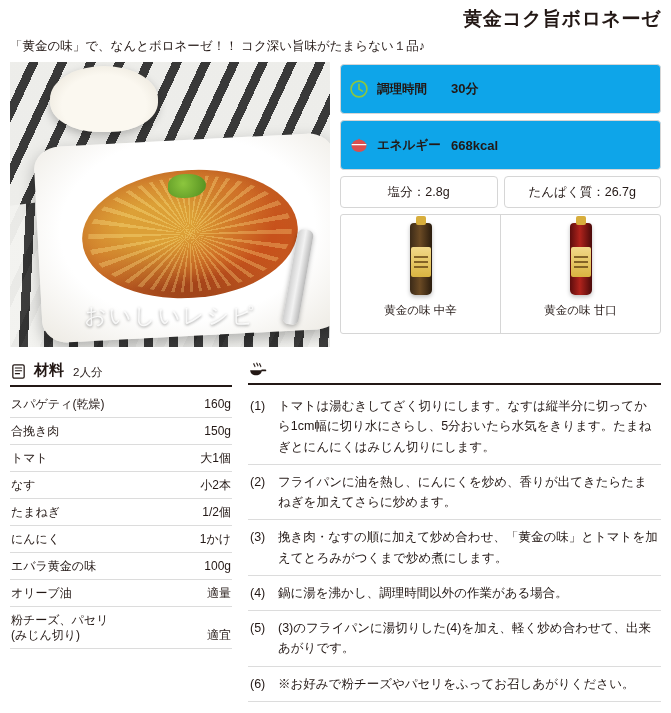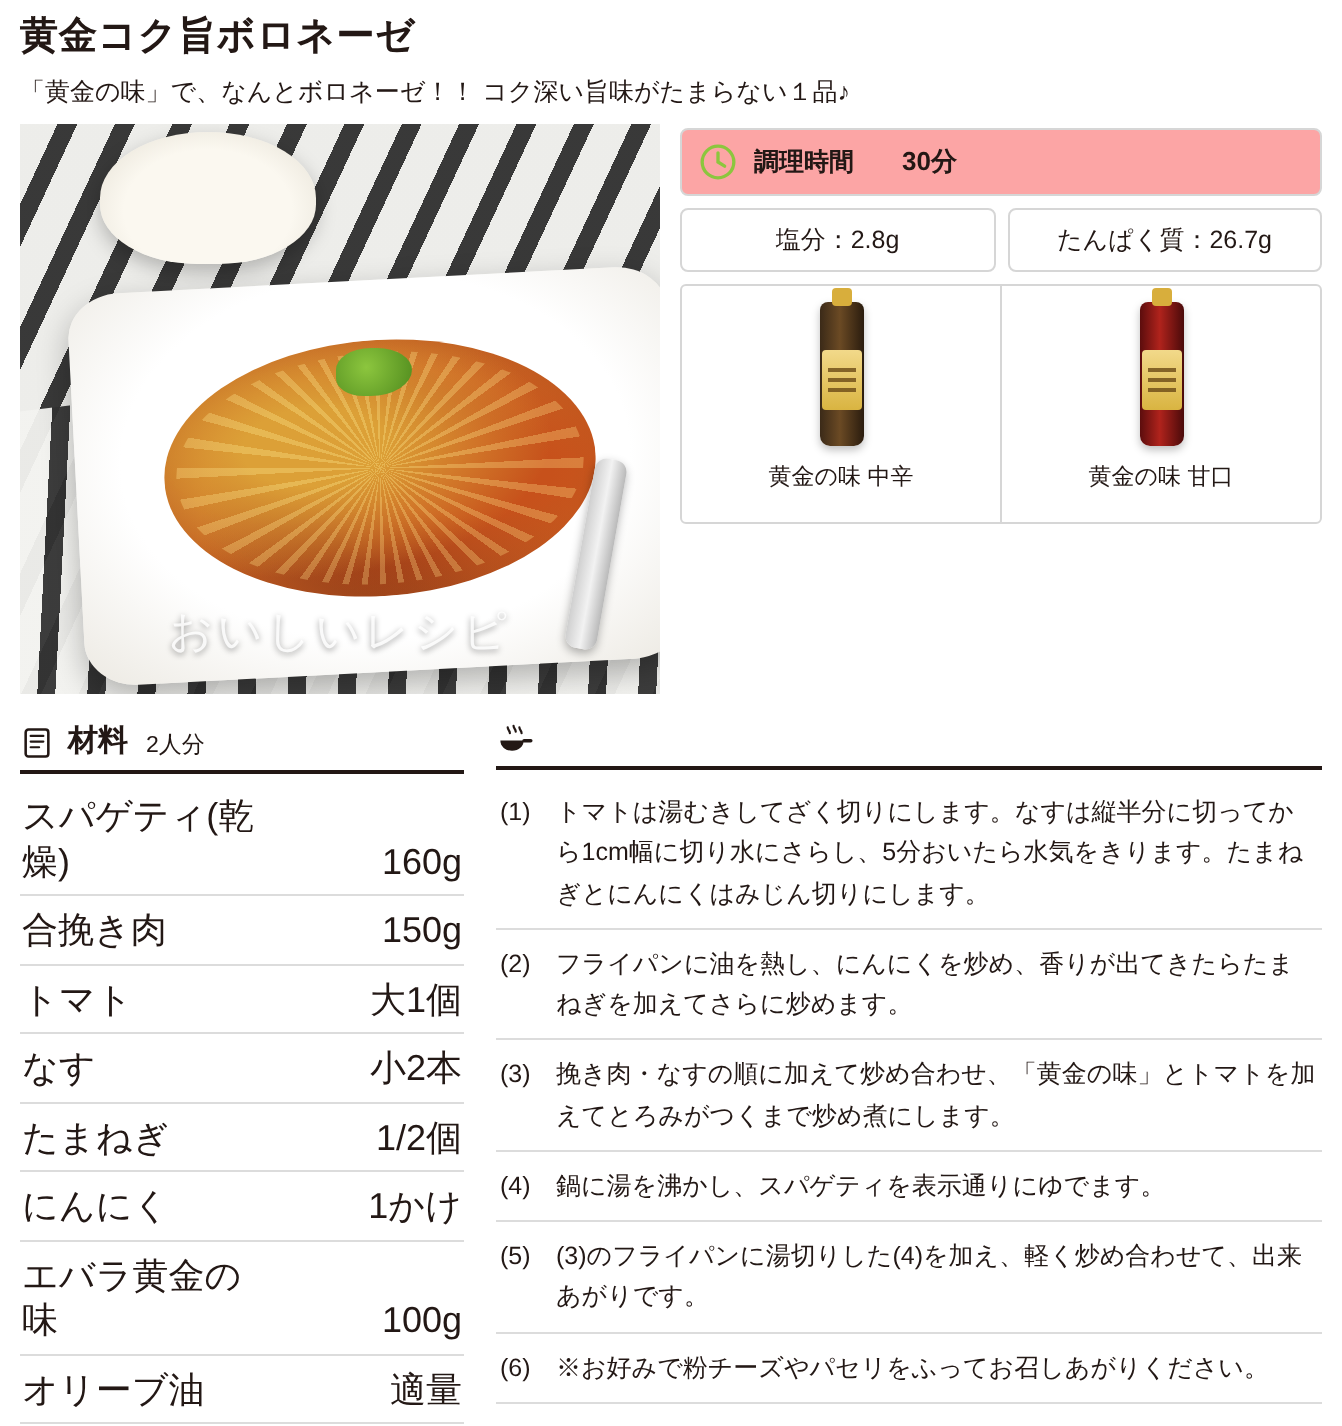--- a/index.html
+++ b/index.html
@@ -18,20 +18,21 @@
     padding: 8px 10px 0 10px;
   }
 
   
   .title {
     font-size: 19px;
     font-weight: bold;
     letter-spacing: 0.5px;
     margin: 0 0 7px 0;
     line-height: 1.2;
+    text-align: right;
   }
   .subtitle {
     font-size: 12.5px;
     margin: 0 0 8px 0;
     line-height: 1.3;
   }
 
   
   .top {
     display: flex;
@@ -117,23 +118,23 @@
   .info {
     flex: 1 1 auto;
     min-width: 0;
     padding-top: 2px;
   }
   .info-row {
     display: flex;
     align-items: center;
     border: 1px solid #d6d6d6;
     border-radius: 4px;
-    height: 34px;
+    height: 50px;
     margin-bottom: 6px;
-    background: #fca5a5;
+    background: #0ea5e9;
     overflow: hidden;
   }
   .info-row .ic {
     width: 36px; display: flex; align-items: center; justify-content: center;
     flex: 0 0 auto;
   }
   .info-row .lbl {
     font-size: 12.5px; font-weight: bold; width: 74px; flex: 0 0 auto;
   }
   .info-row .val { font-size: 13px; font-weight: bold; }
@@ -209,21 +210,21 @@
     margin-bottom: 4px;
   }
   .sec-head .stitle { font-size: 15px; font-weight: bold; }
   .sec-head .ssub { font-size: 11.5px; font-weight: normal; margin-left: 2px; }
 
   
   .ing-row {
     display: flex; justify-content: space-between; align-items: flex-end;
     border-bottom: 1px solid #dcdcdc;
     padding: 6px 1px 5px 1px;
-    font-size: 18px;
+    font-size: 12px;
     line-height: 1.25;
     gap: 46px;
   }
   .ing-row .nm { white-space: pre-line; }
   .ing-row .amt { white-space: nowrap; padding-left: 8px; }
 
   
   .step {
     display: flex;
     gap: 6px;
@@ -265,20 +266,31 @@
         <span class="ic">
           <svg width="20" height="20" viewBox="0 0 24 24">
             <circle cx="12" cy="12" r="9.5" fill="none" stroke="#8cc63e" stroke-width="2"></circle>
             <path d="M12 6.5V12l4 2.5" fill="none" stroke="#8cc63e" stroke-width="2" stroke-linecap="round"></path>
           </svg>
         </span>
         <span class="lbl">調理時間</span>
         <span class="val">30分</span>
       </div>
 
+      <div class="info-row">
+        <span class="ic">
+          <svg width="20" height="20" viewBox="0 0 24 24">
+            <ellipse cx="12" cy="13" rx="9" ry="7.5" fill="#d94f4f"></ellipse>
+            <path d="M3.2 11.5h17.6" stroke="#ffffff" stroke-width="1.6"></path>
+            <path d="M12 5.5c0 2 1.8 2.2 1.8 4" stroke="#d94f4f" stroke-width="1.8" fill="none" stroke-linecap="round"></path>
+          </svg>
+        </span>
+        <span class="lbl">エネルギー</span>
+        <span class="val">668kcal</span>
+      </div>
 
       <div class="two-col">
         <div class="mini-box">塩分：2.8g</div>
         <div class="mini-box">たんぱく質：26.7g</div>
       </div>
 
 
       <div class="products">
         <div class="product">
           <div class="bottle chukara">
@@ -371,21 +383,21 @@
         <div class="step">
           <span class="no">(2)</span>
           <span class="tx">フライパンに油を熱し、にんにくを炒め、香りが出てきたらたまねぎを加えてさらに炒めます。</span>
         </div>
         <div class="step">
           <span class="no">(3)</span>
           <span class="tx">挽き肉・なすの順に加えて炒め合わせ、「黄金の味」とトマトを加えてとろみがつくまで炒め煮にします。</span>
         </div>
         <div class="step">
           <span class="no">(4)</span>
-          <span class="tx">鍋に湯を沸かし、スパゲティを表示通りにゆでます。</span>
+          <span class="tx">鍋に湯を沸かし、調理時間以外の作業がある場合。</span>
         </div>
         <div class="step">
           <span class="no">(5)</span>
           <span class="tx">(3)のフライパンに湯切りした(4)を加え、軽く炒め合わせて、出来あがりです。</span>
         </div>
         <div class="step">
           <span class="no">(6)</span>
           <span class="tx">※お好みで粉チーズやパセリをふってお召しあがりください。</span>
         </div>
       </div>

